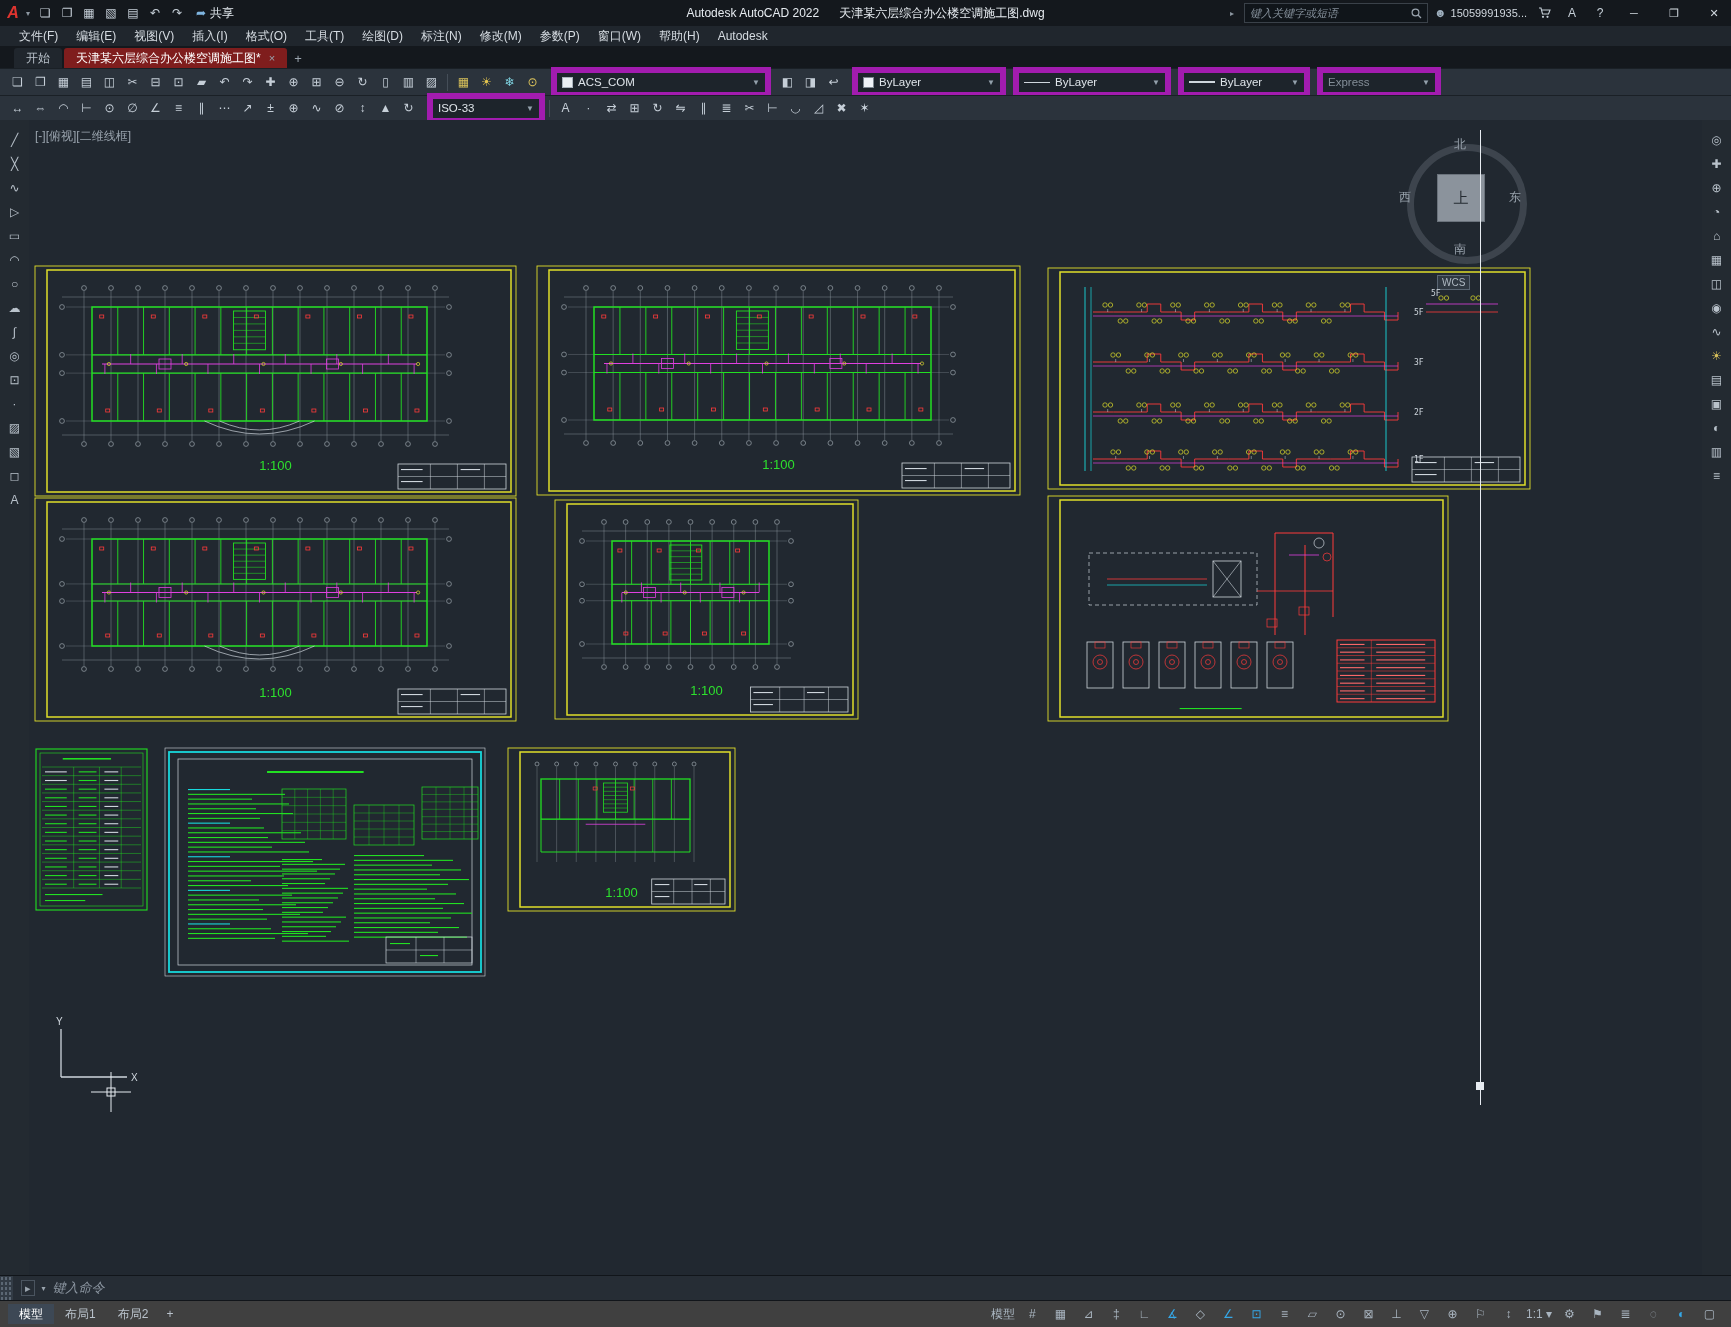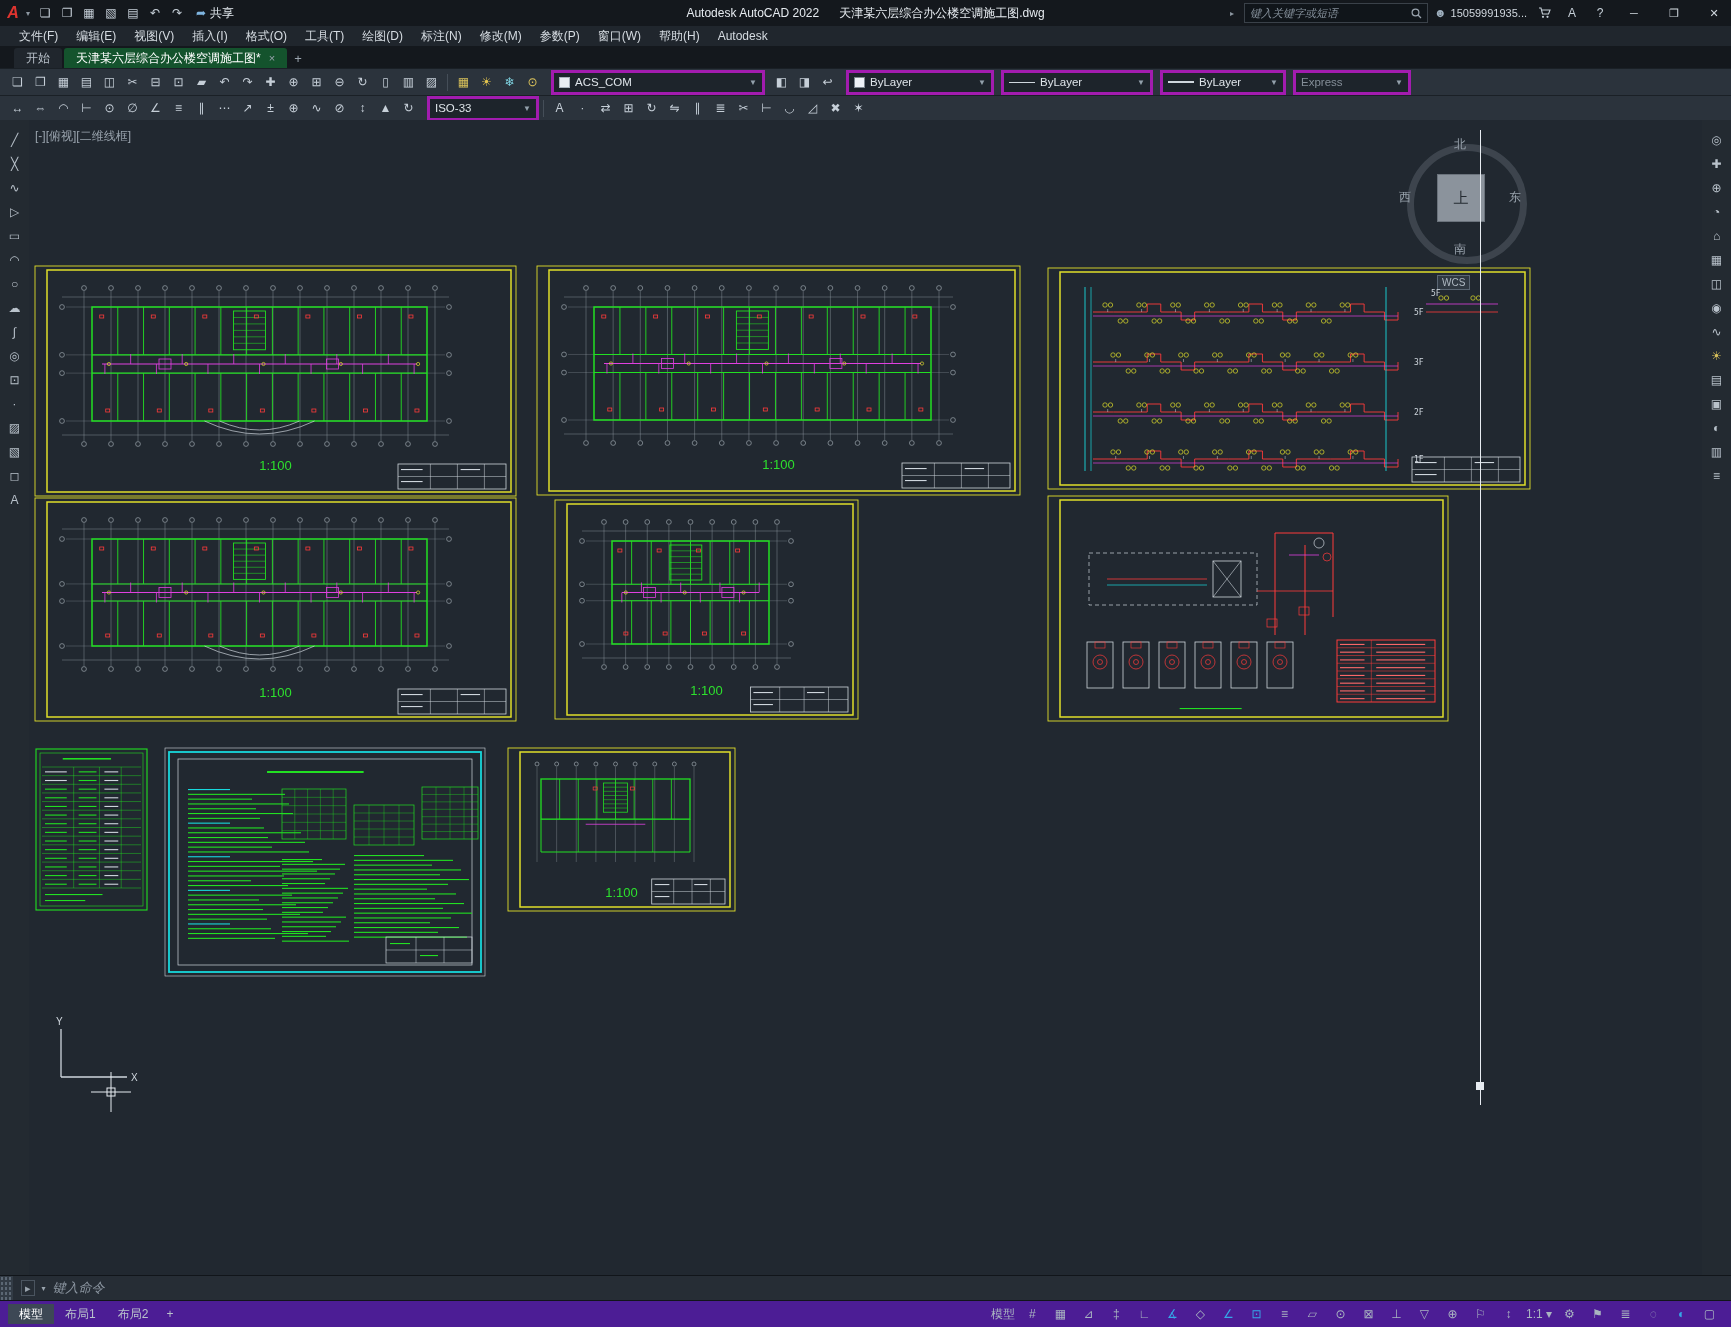--- a/index.html
+++ b/index.html
@@ -28,33 +28,33 @@
     color:#cfd6dd;font-size:11px}
 
   
   .menubar{height:20px;background:#20262d;display:flex;align-items:flex-end;padding-left:10px;flex:none}
   .mi{padding:0 9px;font-size:12px;color:#d5dbe1;height:100%;display:flex;align-items:center}
 
   
   .tabbar{height:22px;background:#14181d;display:flex;align-items:flex-end;padding-left:14px;flex:none}
   .ftab{height:20px;display:flex;align-items:center;padding:0 12px;font-size:12px;color:#b9c2cb;
     background:#20262d;border-radius:3px 3px 0 0;margin-right:2px;gap:8px}
-  .ftab.on{background:#14532d;color:#fff}
+  .ftab.on{background:#7f1d1d;color:#fff}
   .ftab .x{color:#97a1ab;font-size:11px}
   .newtab{width:18px;height:18px;display:flex;align-items:center;justify-content:center;
     color:#9aa4ae;font-size:13px;margin-bottom:1px}
 
   
   .toolbar{background:#2b333c;display:flex;align-items:center;padding:0 6px;flex:none;border-top:1px solid #1a2026}
   .t1{height:26px}.t2{height:24px}
   .iconrow{display:flex;align-items:center}
   .tbi{width:23px;height:21px;display:flex;align-items:center;justify-content:center;
     color:#c6cfd8;font-size:12px;border-radius:2px}
   .sep{width:1px;height:17px;background:#454e58;margin:0 4px}
-  .dd{height:19px;background:#1d242b;border:3px solid #a21caf;display:flex;align-items:center;
+  .dd{height:19px;background:#1d242b;border:6px solid #a21caf;display:flex;align-items:center;
     gap:5px;padding:0 5px;font-size:11.5px;color:#dfe5ea;margin-left:7px;flex:none}
   .dd .caret{margin-left:auto;color:#93a0ab;font-size:8px}
   .dd.grayed{color:#848e98}
   .swatch{width:9px;height:9px;background:#eef2f6;border:1px solid #7d878f;flex:none}
   .ltline{width:26px;border-top:1.5px solid #cfd6dd;flex:none}
   .chk{width:9px;height:9px;border:1px solid #aab4bd;background:#e9eef2;flex:none}
 
   
   .main{flex:1;display:flex;min-height:0}
   .palette{width:29px;background:#232a31;display:flex;flex-direction:column;align-items:center;
@@ -88,21 +88,21 @@
     background-size:4px 5px}
   .cmd-col{flex:1;display:flex;flex-direction:column}
   .cmd-history{height:22px;background:#3e4a57;color:#eaeff4;font-size:13px;display:flex;
     align-items:center;padding-left:10px;white-space:pre}
   .cmd-input{height:24px;background:#262d35;display:flex;align-items:center;gap:7px;padding-left:8px}
   .cmd-ico{color:#9aa4ae;font-size:11px;border:1px solid #4a545f;padding:0 3px;line-height:14px}
   .cmd-caret{color:#9aa4ae;font-size:8px}
   .cmd-ph{color:#8b95a0;font-style:italic;font-size:13px}
 
   
-  .statusbar{height:26px;background:#4c1d95;display:flex;align-items:center;padding:0 8px;
+  .statusbar{height:26px;background:#404040;display:flex;align-items:center;padding:0 8px;
     flex:none;border-top:1px solid #11151a}
   .ltab{height:20px;padding:0 11px;font-size:12px;color:#b9c2cb;display:flex;align-items:center}
   .ltab.on{background:#3d4855;color:#fff}
   .sb-right{margin-left:auto;display:flex;align-items:center;gap:1px}
   .sbi{min-width:21px;height:20px;display:flex;align-items:center;justify-content:center;
     color:#a9b5c0;font-size:12px;padding:0 3px;white-space:nowrap}
   .sbi.on{color:#35a8e8}
 </style>
 </head>
 <body>

